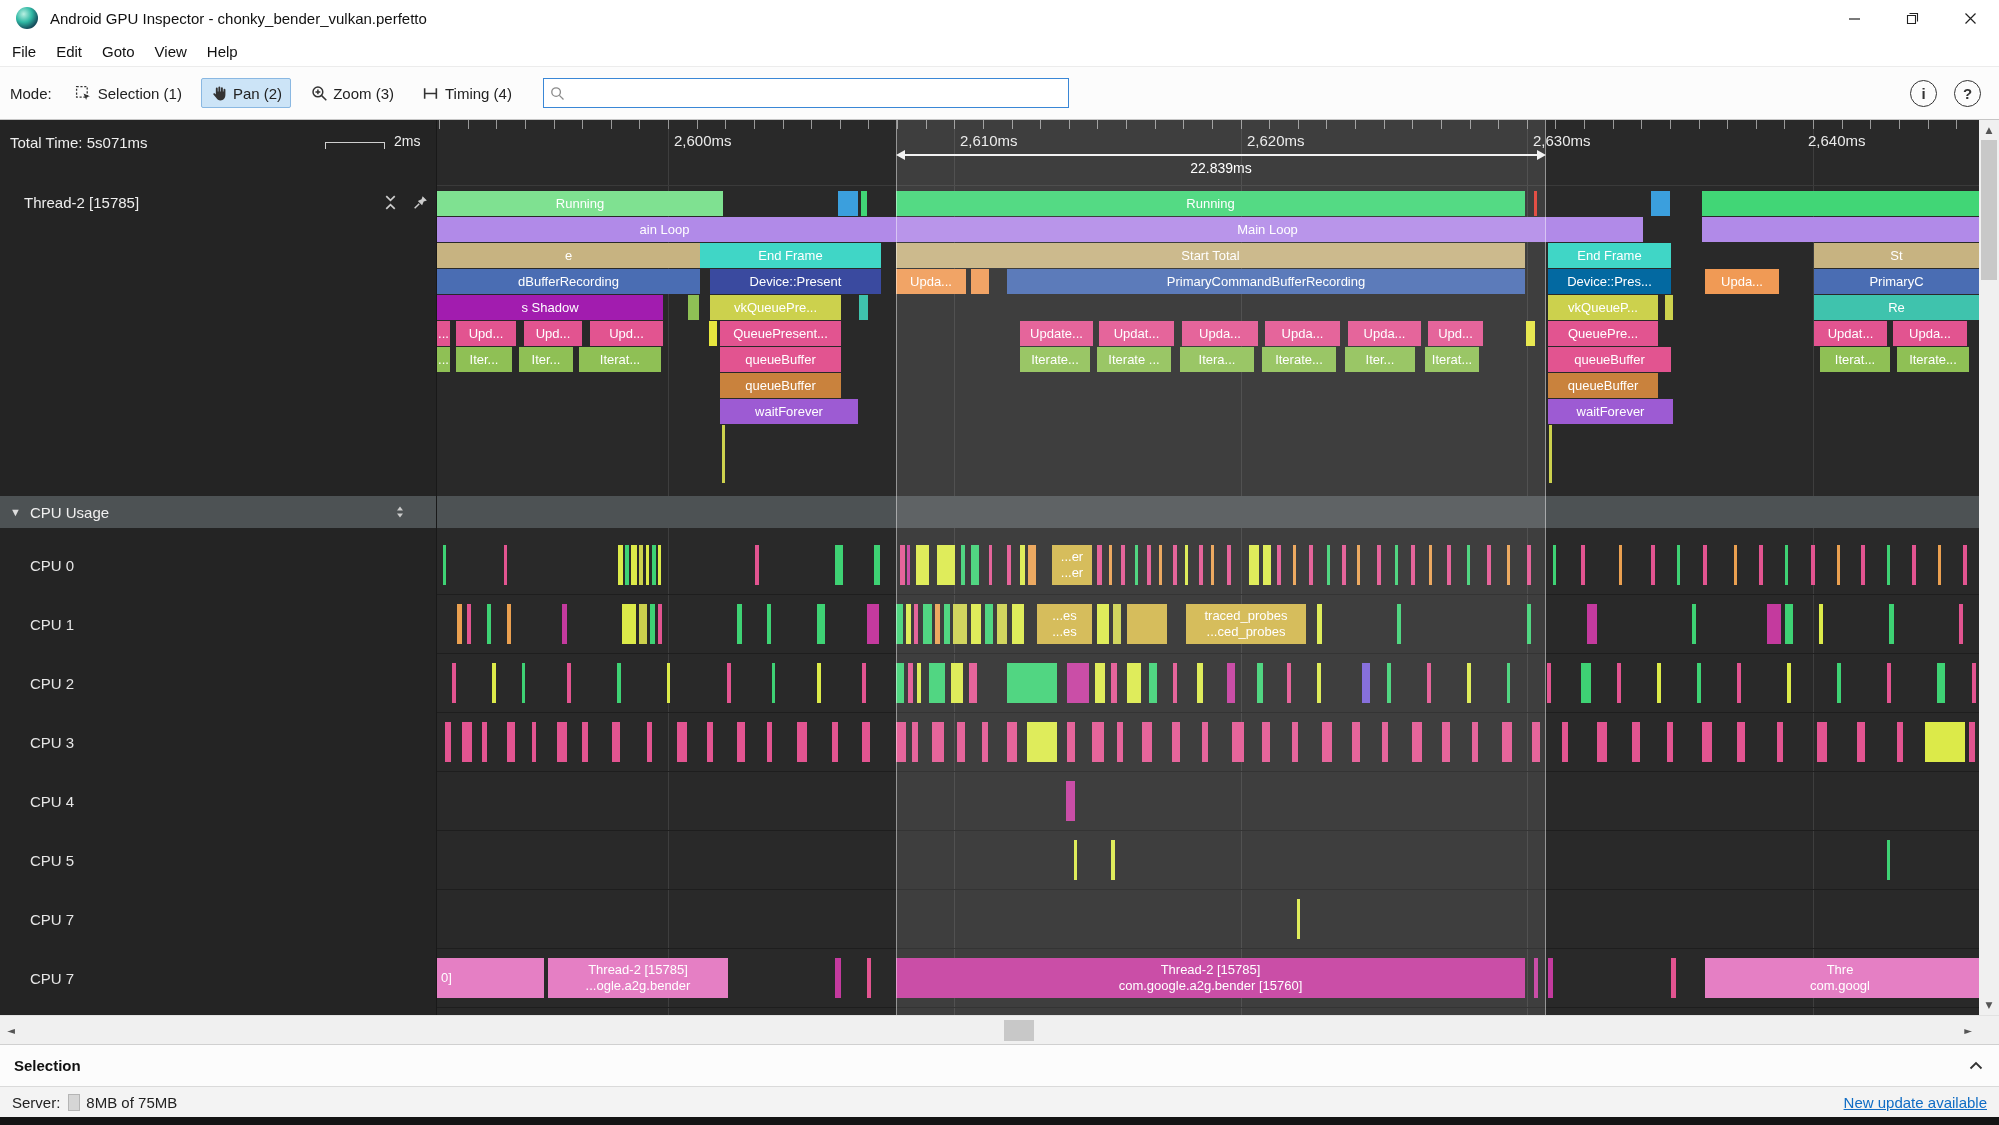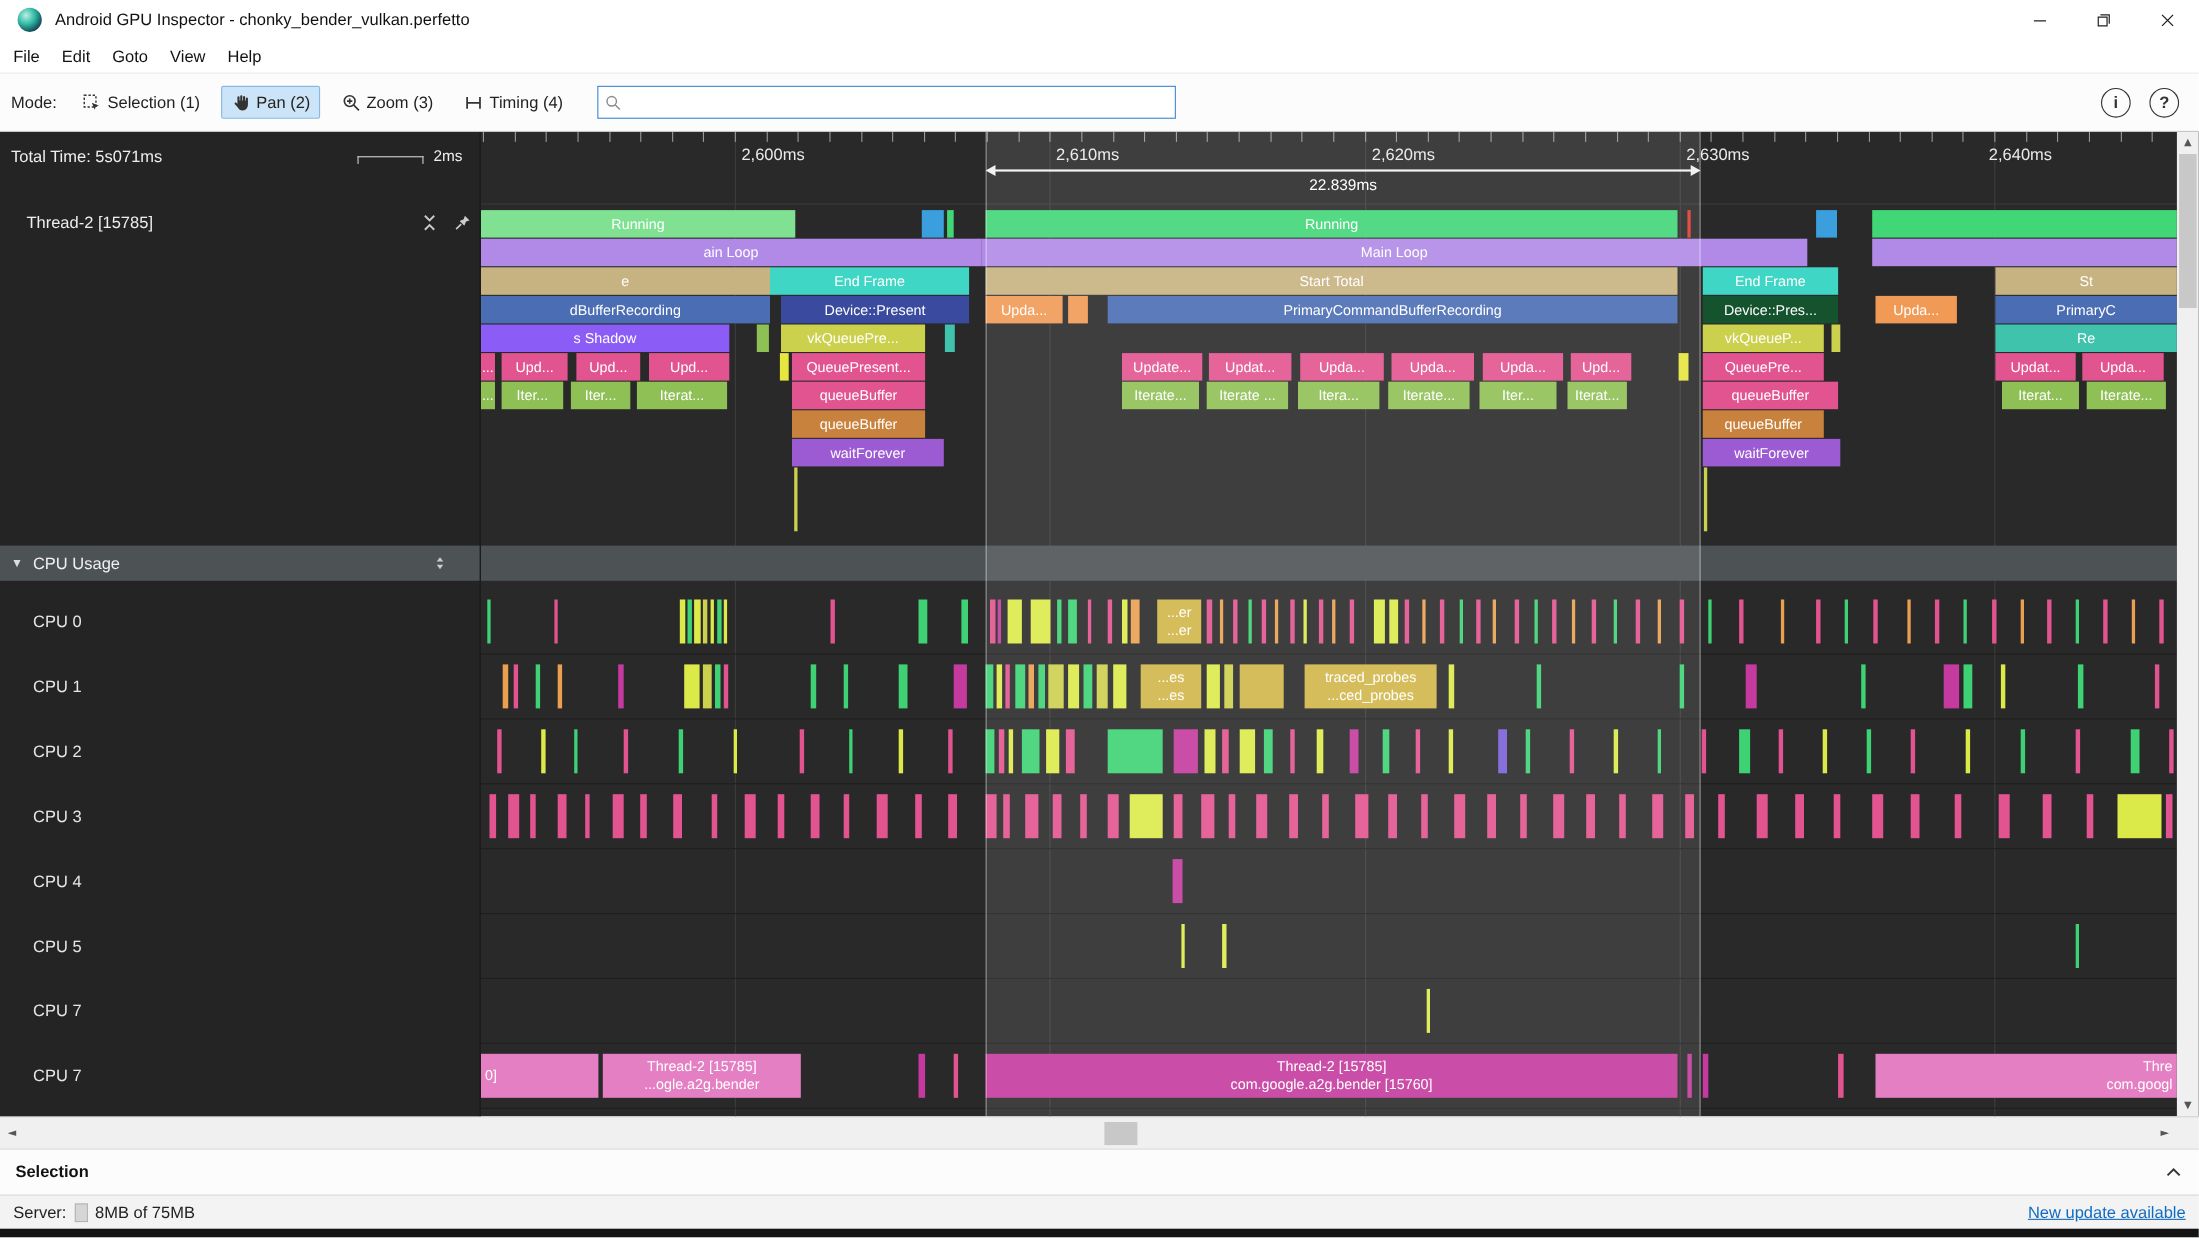--- a/index.html
+++ b/index.html
@@ -66,21 +66,21 @@
   .thread-rows{position:absolute;left:0;right:0;top:71px;height:234px;z-index:2}
   .t-row{position:absolute;left:0;right:0;height:25px}
   .t-slice{position:absolute;top:0;height:25px;line-height:25px;font-size:13px;color:#fff;text-align:center;overflow:hidden;white-space:nowrap}
   .stub{position:absolute;top:305px;width:3px;height:58px;background:#ccd14d;z-index:2}
 
   .cpu-band-right{position:absolute;left:0;right:0;top:376px;height:32px;background:#4d5254;z-index:2}
   .cpu-rows{position:absolute;left:0;right:0;top:416px;height:472px;z-index:2}
   .cpu-row{position:absolute;left:0;right:0;height:59px;border-bottom:1px solid #1e1e1e}
   .cpu-slice{position:absolute;top:9px;height:40px;display:flex;flex-direction:column;align-items:center;justify-content:center;overflow:hidden;color:#fff;font-size:13px;line-height:16px;white-space:nowrap}
   .cpu-slice.al-start{align-items:flex-start;padding-left:4px}
-  .cpu-slice.al-end{align-items:flex-end;padding-right:4px}
+  .cpu-slice.al-end{padding-right:4px}
 
   
   .vscroll{position:absolute;right:0;top:0;width:20px;height:100%;background:#f0f0f0;z-index:30}
   .vs-arrow{position:absolute;left:0;width:20px;height:20px;display:flex;align-items:center;justify-content:center;color:#555;font-size:9px;font-family:"DejaVu Sans",sans-serif}
   .vs-thumb{position:absolute;left:2px;width:16px;background:#c8c8c8}
 
   
   .hscroll{position:relative;height:29px;background:#f0f0f0;flex:0 0 auto;border-top:1px solid #e2e2e2}
   .hs-arrow{position:absolute;top:0;height:100%;width:22px;display:flex;align-items:center;justify-content:center;color:#555;font-size:10px;font-family:"DejaVu Sans",sans-serif}
   .hs-thumb{position:absolute;top:4px;height:21px;background:#c8c8c8}
@@ -280,26 +280,26 @@
             <div class="t-slice" style="left: 459px; width: 629px; background: rgb(199, 179, 129);">Start Total</div>
             <div class="t-slice" style="left: 1111px; width: 123px; background: rgb(64, 214, 198);">End Frame</div>
             <div class="t-slice" style="left: 1377px; width: 165px; background: rgb(199, 179, 129);">St</div>
           </div>
           <div class="t-row" style="top: 78px;">
             <div class="t-slice" style="left: 0px; width: 263px; background: rgb(74, 109, 179);">dBufferRecording</div>
             <div class="t-slice" style="left: 273px; width: 171px; background: rgb(58, 74, 159);">Device::Present</div>
             <div class="t-slice" style="left: 459px; width: 70px; background: rgb(240, 154, 85);">Upda...</div>
             <div class="t-slice" style="left: 534px; width: 18px; background: rgb(240, 154, 85);"></div>
             <div class="t-slice" style="left: 570px; width: 518px; background: rgb(74, 109, 179);">PrimaryCommandBufferRecording</div>
-            <div class="t-slice" style="left: 1111px; width: 123px; background: #14532d;">Device::Pres...</div>
+            <div class="t-slice" style="left: 1111px; width: 123px; background: #0369a1;">Device::Pres...</div>
             <div class="t-slice" style="left: 1268px; width: 74px; background: rgb(240, 154, 85);">Upda...</div>
             <div class="t-slice" style="left: 1377px; width: 165px; background: rgb(74, 109, 179);">PrimaryC</div>
           </div>
           <div class="t-row" style="top: 104px;">
-            <div class="t-slice" style="left: 0px; width: 226px; background: #8b5cf6;">s Shadow</div>
+            <div class="t-slice" style="left: 0px; width: 226px; background: #a21caf;">s Shadow</div>
             <div class="t-slice" style="left: 251px; width: 11px; background: rgb(143, 192, 85);"></div>
             <div class="t-slice" style="left: 273px; width: 131px; background: rgb(204, 209, 77);">vkQueuePre...</div>
             <div class="t-slice" style="left: 422px; width: 9px; background: rgb(63, 195, 173);"></div>
             <div class="t-slice" style="left: 1111px; width: 110px; background: rgb(204, 209, 77);">vkQueueP...</div>
             <div class="t-slice" style="left: 1228px; width: 8px; background: rgb(204, 209, 77);"></div>
             <div class="t-slice" style="left: 1377px; width: 165px; background: rgb(63, 195, 173);">Re</div>
           </div>
           <div class="t-row" style="top: 130px;">
             <div class="t-slice" style="left: 0px; width: 13px; background: rgb(226, 84, 144);">...</div>
             <div class="t-slice" style="left: 19px; width: 60px; background: rgb(226, 84, 144);">Upd...</div>

